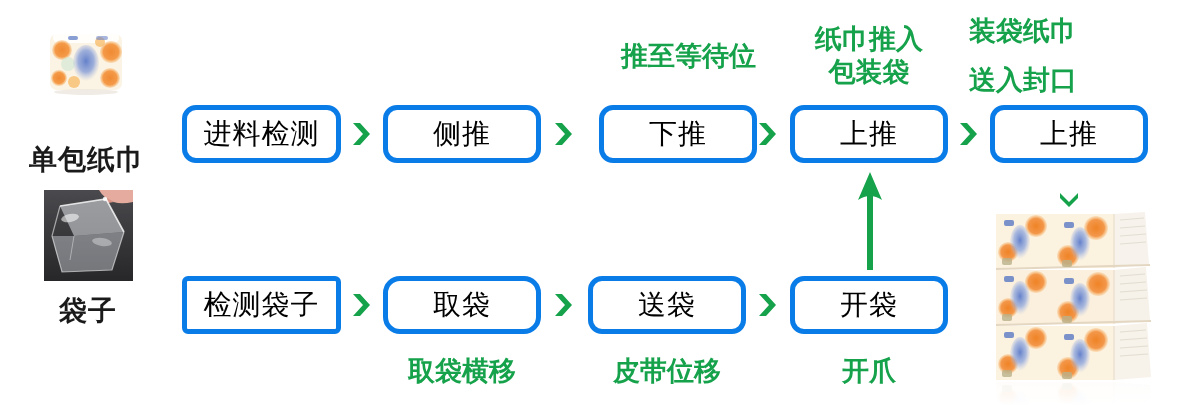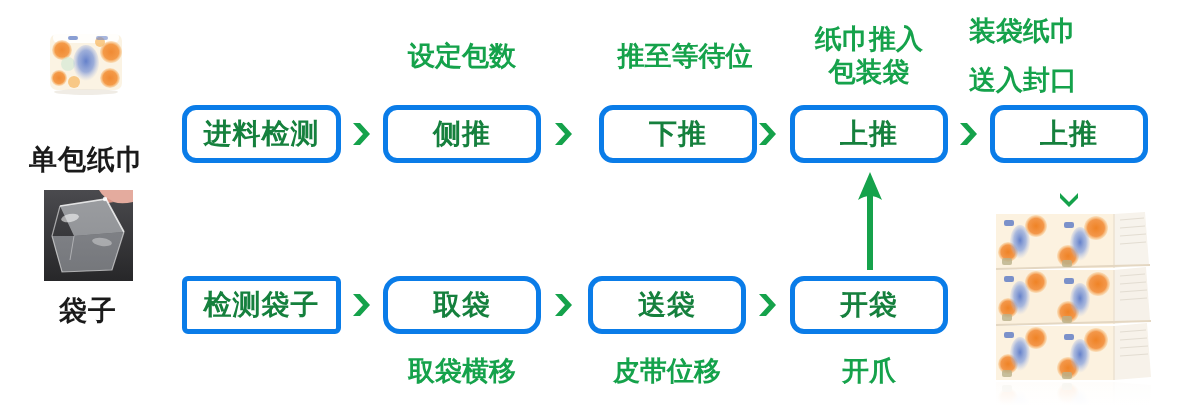--- a/index.html
+++ b/index.html
@@ -5,23 +5,23 @@
   * { margin:0; padding:0; box-sizing:border-box; }
   html,body { background:#ffffff; }
   body { font-family:"Liberation Sans", sans-serif; }
   .stage {
     position:relative; width:1201px; height:406px;
     background:#ffffff; overflow:hidden;
   }
   .flow-box {
     position:absolute; height:58px;
     border:5px solid #0a7ce8; border-radius:14px;
-    background:#ffffff; color:#15803d;
+    background:#ffffff; color:#000000;
     display:flex; align-items:center; justify-content:center;
-    font-size:28px; font-weight:bold; letter-spacing:1px;
+    font-size:28px; font-weight:normal; letter-spacing:1px;
   }
   .note {
     position:absolute; color:#15a24b; font-weight:bold;
     font-size:27px; line-height:33px; text-align:center;
     display:flex; flex-direction:column; justify-content:center;
   }
   .note-top { top:20px; height:72px; }
   .note-bottom { top:353px; height:36px; }
   .src-label {
     position:absolute; color:#1a1a1a; font-weight:bold;
@@ -178,24 +178,21 @@
         </g>
       </g>
       <use href="#stk" transform="scale(1,-1) translate(0,-338)" opacity="0.28"></use>
       <rect x="0" y="170" width="164" height="24" fill="url(#fade)"></rect>
     </svg>
   </div>
 
   <div class="src-label" style="left:22px; top:112px; width:130px;margin-top:29px;">单包纸巾</div>
   <div class="src-label" style="left:30px; top:292px; width:116px;">袋子</div>
 
-  <div class="note note-top" style="left:383px; width:158px;">
-    <span>设定包数</span>
-  </div>
-  <div class="note note-top" style="left:596px; width:178px;">
+  <div class="note note-top" style="left:578px; width:178px;align-items:flex-end;">
     <span>推至等待位</span>
   </div>
   <div class="note note-top" style="left:790px; width:158px;justify-content:center;">
     <span>纸巾推入</span>
     <span>包装袋</span>
   </div>
   <div class="note note-top" style="left:944px; width:158px;gap:16px;">
     <span>装袋纸巾</span>
     <span>送入封口</span>
   </div>

